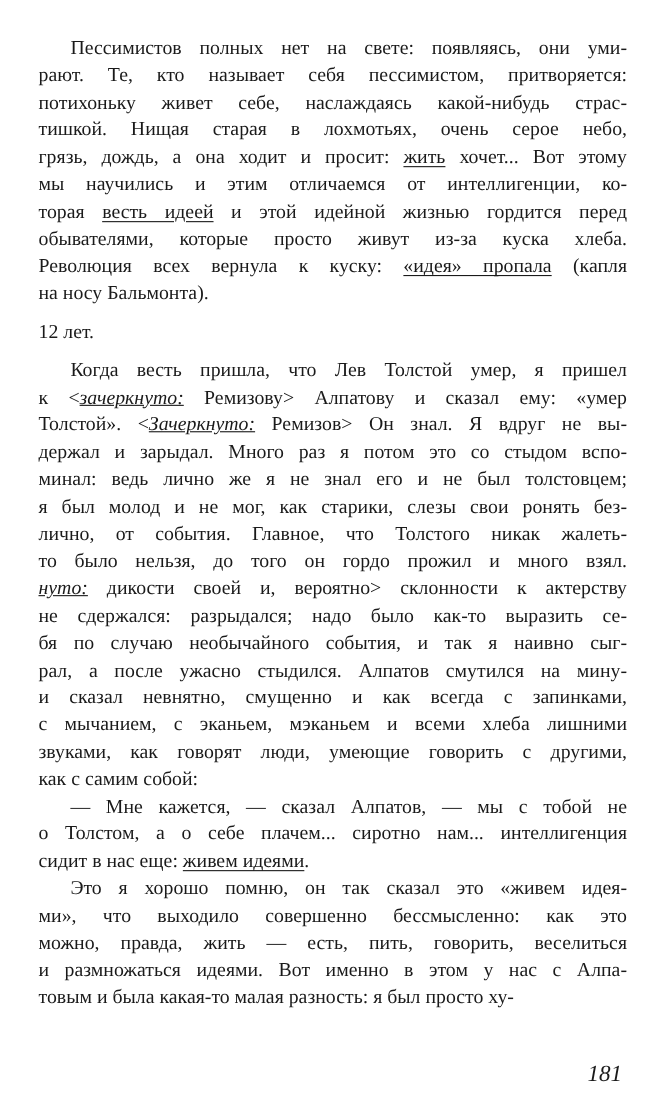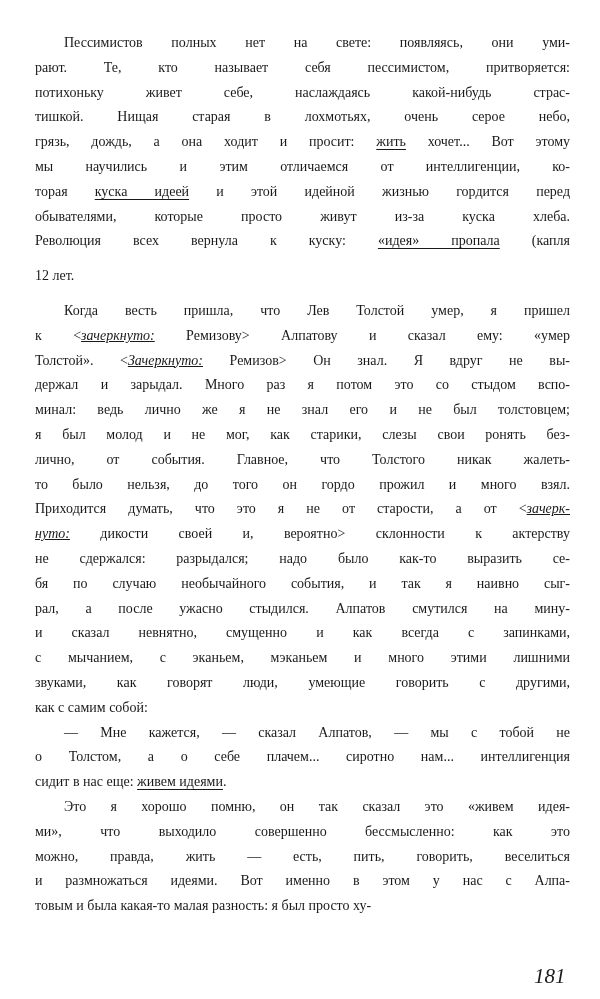--- a/index.html
+++ b/index.html
@@ -1,63 +1,63 @@
 <!DOCTYPE html>
 <html><head>
 <meta charset="utf-8">
 <style>
   html, body { margin: 0; padding: 0; background: #ffffff; }
   body { width: 600px; height: 999px; position: relative; overflow: hidden;
          font-family: "Liberation Serif", "DejaVu Serif", serif; color: #1a1a1a; }
   .page { position: absolute; left: 35px; top: 31px; width: 535px; }
   .para { margin: 0; }
   .gap { margin-top: 10px; }
-  .line { display: block; height: 24.8px; line-height: 24.8px; font-size: 14px;
+  .line { display: block; height: 24.8px; line-height: 24.8px; font-size: 18px;
           text-align: justify; text-align-last: justify; white-space: nowrap; overflow: visible; }
   .line.last { text-align-last: left; }
   .line.indent { padding-left: 29px; }
   .line span { white-space: pre; }
   u { text-decoration: underline; text-underline-offset: 3px; text-decoration-thickness: 1px; }
   i { font-style: italic; text-decoration: underline; }
   .pagenum { position: absolute; left: 534px; top: 964px; font-size: 21px; font-style: italic; }
 </style>
 </head>
 <body>
 
 <div class="page">
   <div class="para">
       <div class="line indent"><span>Пессимистов полных нет на свете: появляясь, они уми-</span></div>
       <div class="line"><span>рают. Те, кто называет себя пессимистом, притворяется:</span></div>
       <div class="line"><span>потихоньку живет себе, наслаждаясь какой-нибудь страс-</span></div>
       <div class="line"><span>тишкой. Нищая старая в лохмотьях, очень серое небо,</span></div>
       <div class="line"><span>грязь, дождь, а она ходит и просит: </span><u>жить</u><span> хочет... Вот этому</span></div>
       <div class="line"><span>мы научились и этим отличаемся от интеллигенции, ко-</span></div>
-      <div class="line"><span>торая </span><u>куска идеей</u><span> и этой идейной жизнью гордится перед</span></div>
+      <div class="line"><span>торая </span><u>весть идеей</u><span> и этой идейной жизнью гордится перед</span></div>
       <div class="line"><span>обывателями, которые просто живут из-за куска хлеба.</span></div>
       <div class="line"><span>Революция всех вернула к куску: </span><u>«идея» пропала</u><span> (капля</span></div>
+      <div class="line last"><span>на носу Бальмонта).</span></div>
     </div>
   <div class="para gap">
       <div class="line last"><span>12 лет.</span></div>
     </div>
   <div class="para gap">
       <div class="line indent"><span>Когда весть пришла, что Лев Толстой умер, я пришел</span></div>
       <div class="line"><span>к &lt;</span><i>зачеркнуто:</i><span> Ремизову&gt; Алпатову и сказал ему: «умер</span></div>
       <div class="line"><span>Толстой». &lt;</span><i>Зачеркнуто:</i><span> Ремизов&gt; Он знал. Я вдруг не вы-</span></div>
       <div class="line"><span>держал и зарыдал. Много раз я потом это со стыдом вспо-</span></div>
       <div class="line"><span>минал: ведь лично же я не знал его и не был толстовцем;</span></div>
       <div class="line"><span>я был молод и не мог, как старики, слезы свои ронять без-</span></div>
       <div class="line"><span>лично, от события. Главное, что Толстого никак жалеть-</span></div>
       <div class="line"><span>то было нельзя, до того он гордо прожил и много взял.</span></div>
-      <div class="line"><span>Приходится думать, что это я не от старости, а от &lt;</span><i>зачерк-</i></div>
       <div class="line"><i>нуто:</i><span> дикости своей и, вероятно&gt; склонности к актерству</span></div>
       <div class="line"><span>не сдержался: разрыдался; надо было как-то выразить се-</span></div>
       <div class="line"><span>бя по случаю необычайного события, и так я наивно сыг-</span></div>
       <div class="line"><span>рал, а после ужасно стыдился. Алпатов смутился на мину-</span></div>
       <div class="line"><span>и сказал невнятно, смущенно и как всегда с запинками,</span></div>
-      <div class="line"><span>с мычанием, с эканьем, мэканьем и много этими лишними</span></div>
+      <div class="line"><span>с мычанием, с эканьем, мэканьем и всеми хлеба лишними</span></div>
       <div class="line"><span>звуками, как говорят люди, умеющие говорить с другими,</span></div>
       <div class="line last"><span>как с самим собой:</span></div>
     </div>
   <div class="para">
       <div class="line indent"><span>— Мне кажется, — сказал Алпатов, — мы с тобой не</span></div>
       <div class="line"><span>о Толстом, а о себе плачем... сиротно нам... интеллигенция</span></div>
       <div class="line last"><span>сидит в нас еще: </span><u>живем идеями</u><span>.</span></div>
     </div>
   <div class="para">
       <div class="line indent"><span>Это я хорошо помню, он так сказал это «живем идея-</span></div>

